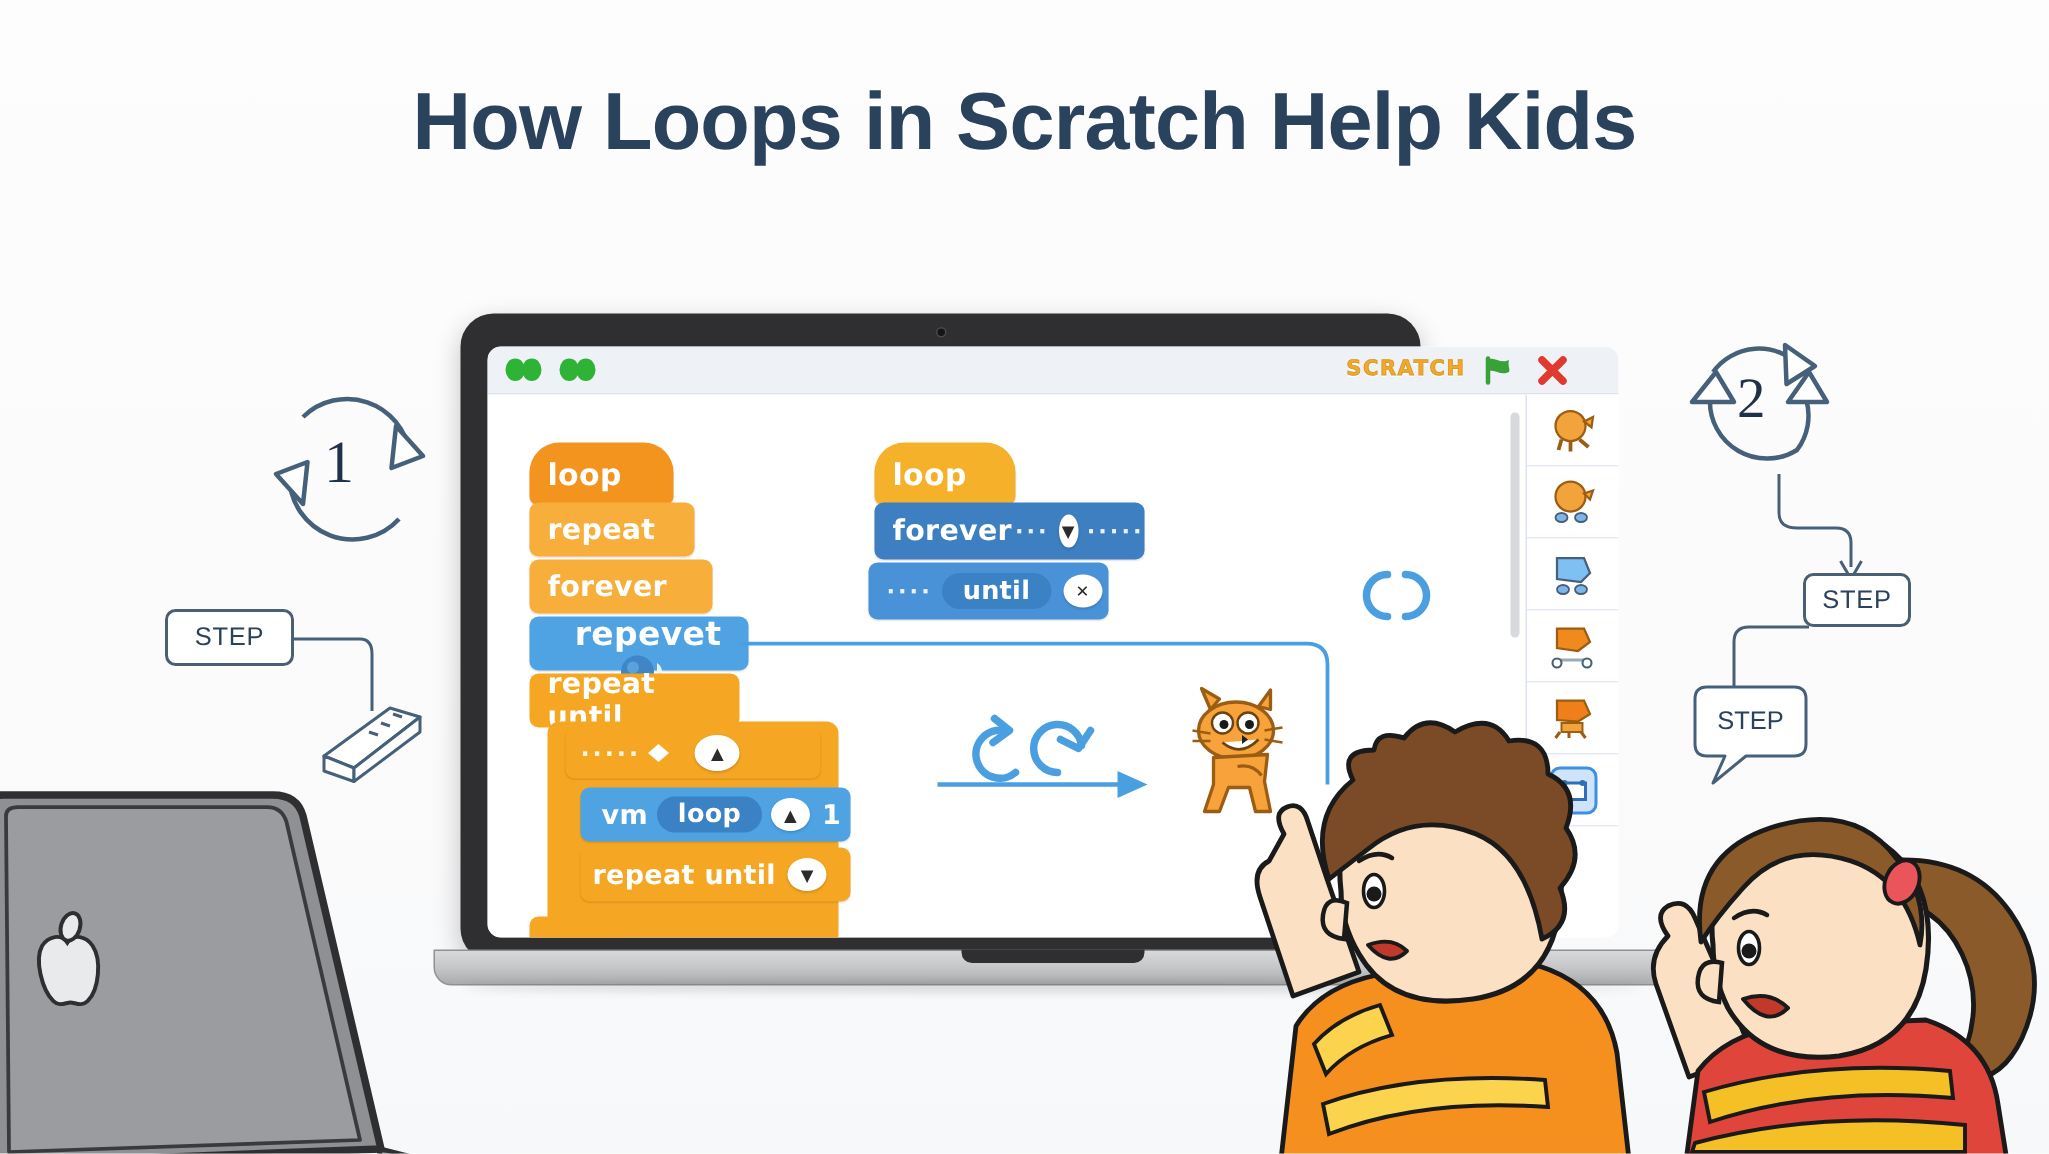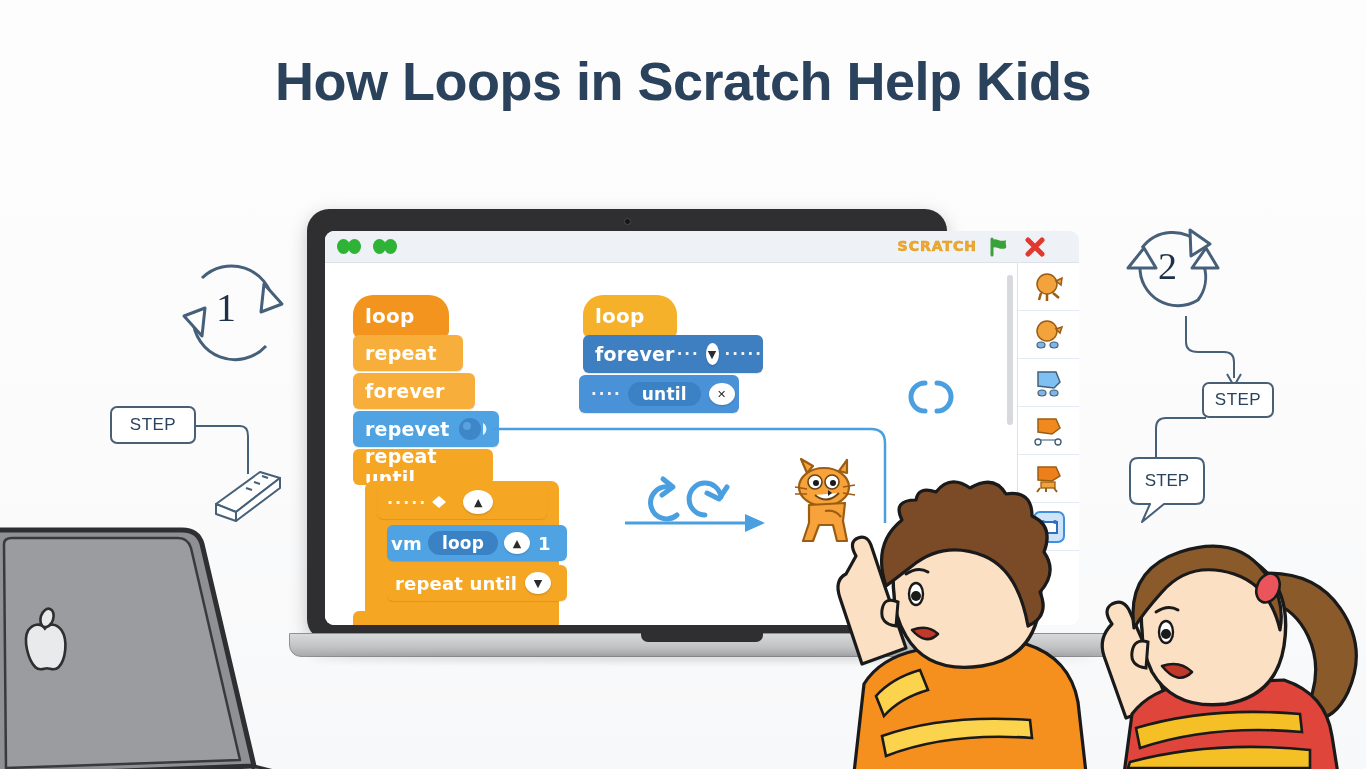--- a/index.html
+++ b/index.html
@@ -264,21 +264,21 @@
 
           <div class="block b-hat b-orange-dark" style="left:28px; top:32px; width:96px; height:42px; font-size:20px;">
             <span class="blk-label">loop</span>
           </div>
           <div class="block b-orange-lt" style="left:28px; top:72px; width:110px; height:36px; font-size:19px;">
             <span class="blk-label">repeat</span>
           </div>
           <div class="block b-orange-lt" style="left:28px; top:110px; width:122px; height:36px; font-size:19px;">
             <span class="blk-label">forever</span>
           </div>
-          <div class="block b-blue" style="left:28px; top:148px; width:146px; height:36px; font-size:19px;">
+          <div class="block b-blue" style="left:28px; top:148px; width:146px; height:36px; font-size:22px;flex-direction:column;">
             <span class="blk-label">repevet</span>
             <span style="margin-left:8px;">
               <svg width="34" height="24" viewBox="0 0 34 24">
                 <circle cx="12" cy="12" r="11" fill="#3f86c9"></circle>
                 <circle cx="9" cy="9" r="4" fill="#5fa9e6" opacity=".8"></circle>
                 <path d="M25,6 a7,7 0 0 1 0,12 z" fill="#e9f3fc"></path>
               </svg>
             </span>
           </div>
 
@@ -295,21 +295,21 @@
               <svg width="16" height="14" viewBox="0 0 16 14">
                   <path d="M8,1 L15,7 L8,13 L1,7 Z" fill="#fff"></path>
                 </svg>
             </span>
             <span class="circ" style="margin-left:16px; width:30px; height:24px;">
               <span>▲</span>
             </span>
           </div>
 
           <div class="block b-blue" style="left:62px; top:262px; width:180px; height:36px; font-size:18px;">
-            <span class="blk-label" style="padding-left:4px;">vm</span>
+            <span class="blk-label" style="padding-left:14px;">vm</span>
             <span class="pill" style="margin-left:6px; font-size:17px;">loop</span>
             <span class="circ" style="margin-left:6px;">
               <span>▲</span>
             </span>
             <span style="margin-left:8px; font-weight:700;">1</span>
           </div>
 
           <div class="block b-orange" style="left:62px; top:302px; width:180px; height:36px; font-size:18px;">
             <span class="blk-label" style="padding-left:8px;">repeat until</span>
             <span class="circ" style="margin-left:8px;">

